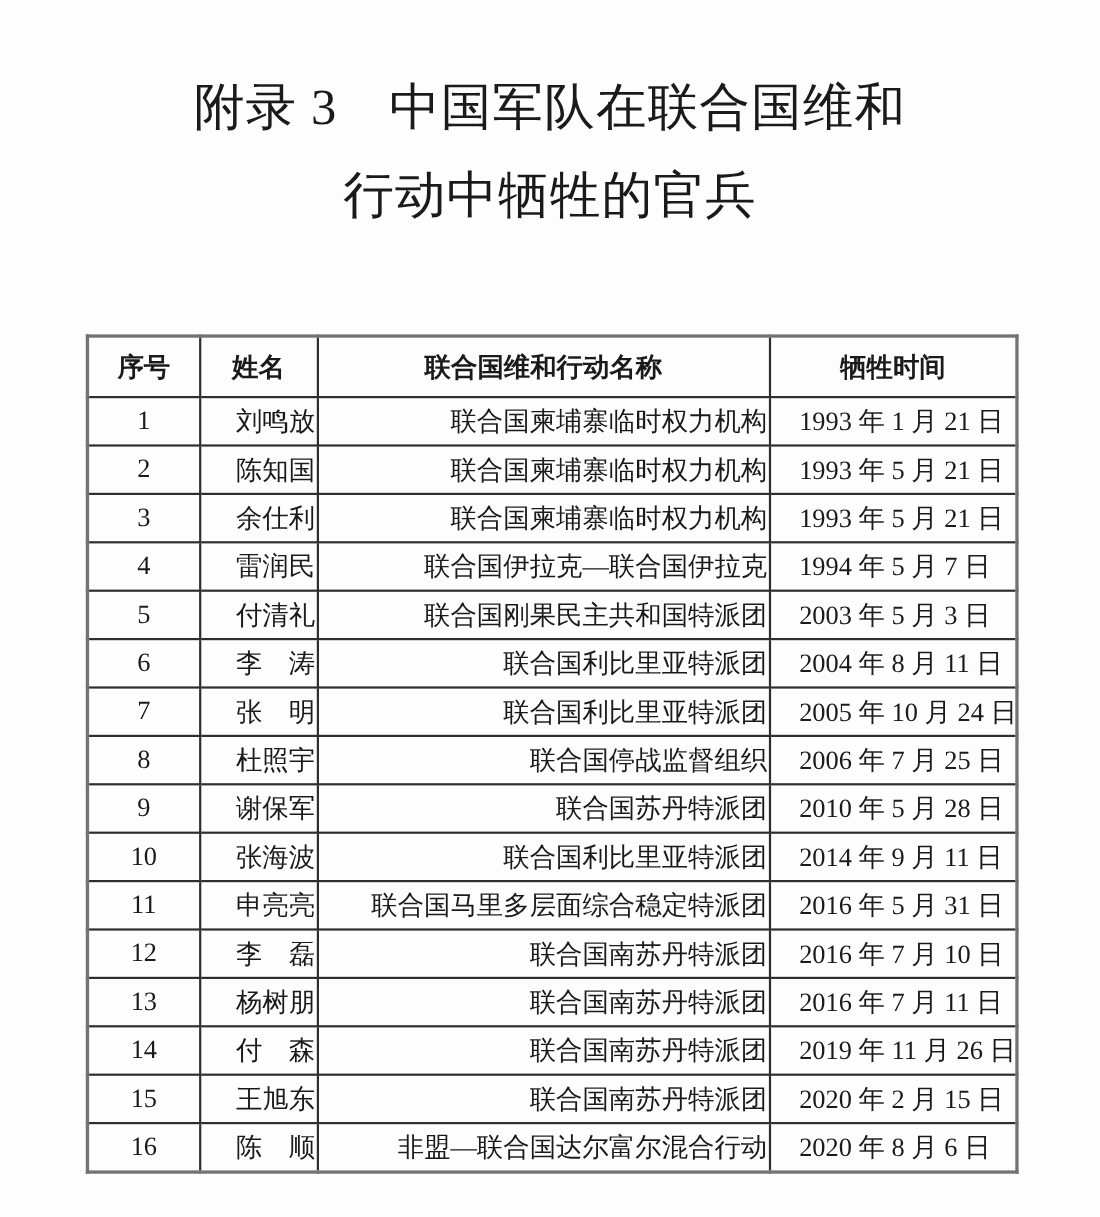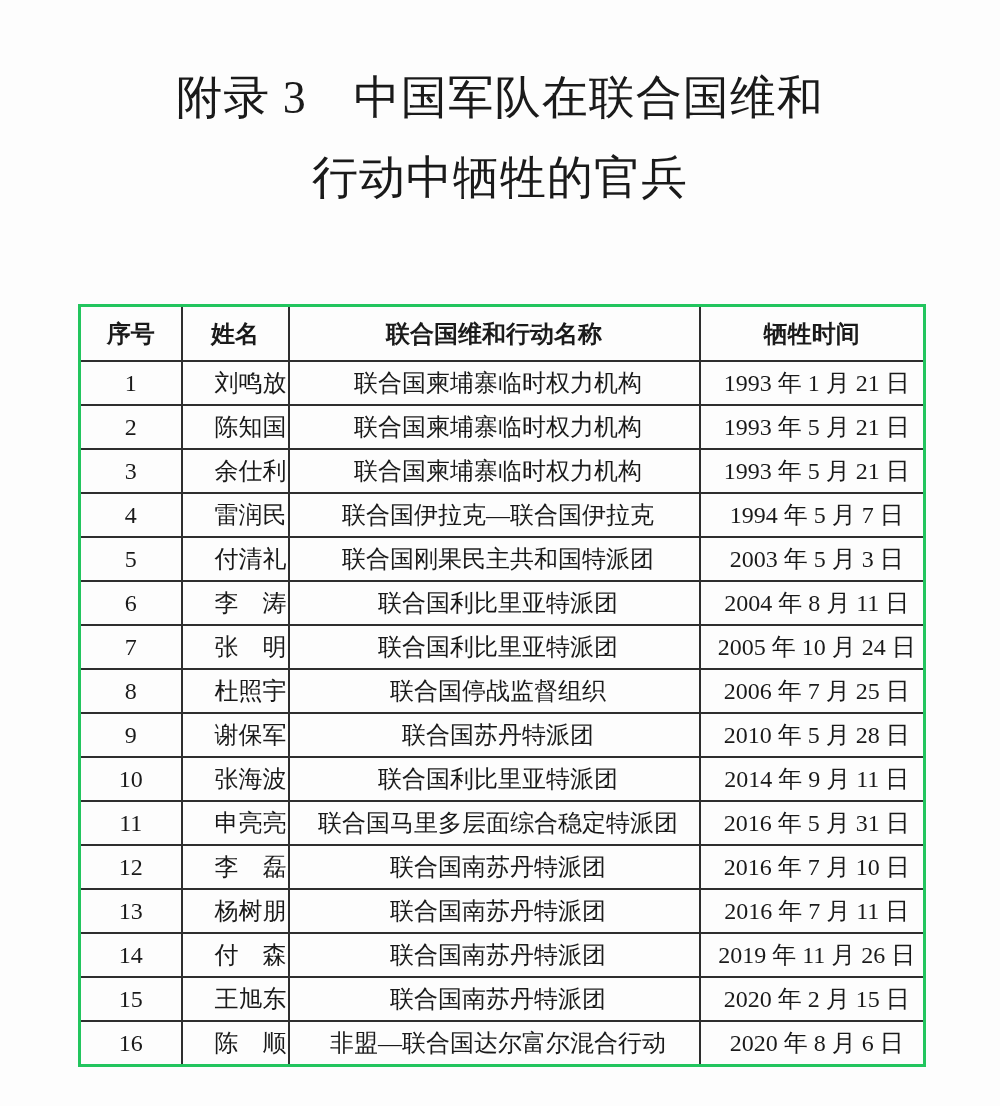--- a/index.html
+++ b/index.html
@@ -23,42 +23,42 @@
     font-weight: normal;
     line-height: 80px;
     letter-spacing: 1px;
     white-space: pre;
   }
   table.roster {
     border-collapse: collapse;
     table-layout: fixed;
     width: 845px;
     margin: 86px 0 0 78px;
-    border: 3px solid #22c55e;
+    border: 3px solid #737373;
   }
   table.roster th, table.roster td {
     border: 2px solid #2e2e2e;
     overflow: hidden;
     white-space: pre;
   }
   table.roster th {
     height: 51px;
     font-size: 24px;
     font-weight: bold;
     text-align: center;
   }
   table.roster td {
     height: 40px;
     font-size: 24px;
     font-weight: normal;
   }
   td.c-no   { text-align: center; }
   td.c-name { text-align: right; }
-  td.c-mission { text-align: center; padding-left: 9px; border-radius: 12px; }
-  td.c-date    { text-align: center; padding-left: 11px; }
+  td.c-mission { text-align: right; padding-left: 9px; border-radius: 12px; }
+  td.c-date    { text-align: left; padding-left: 26px; }
 </style>
 </head>
 <body>
 
 <div class="title-block">
   <div class="title-line">附录 3　中国军队在联合国维和</div>
   <div class="title-line">行动中牺牲的官兵</div>
 </div>
 
 <table class="roster">

